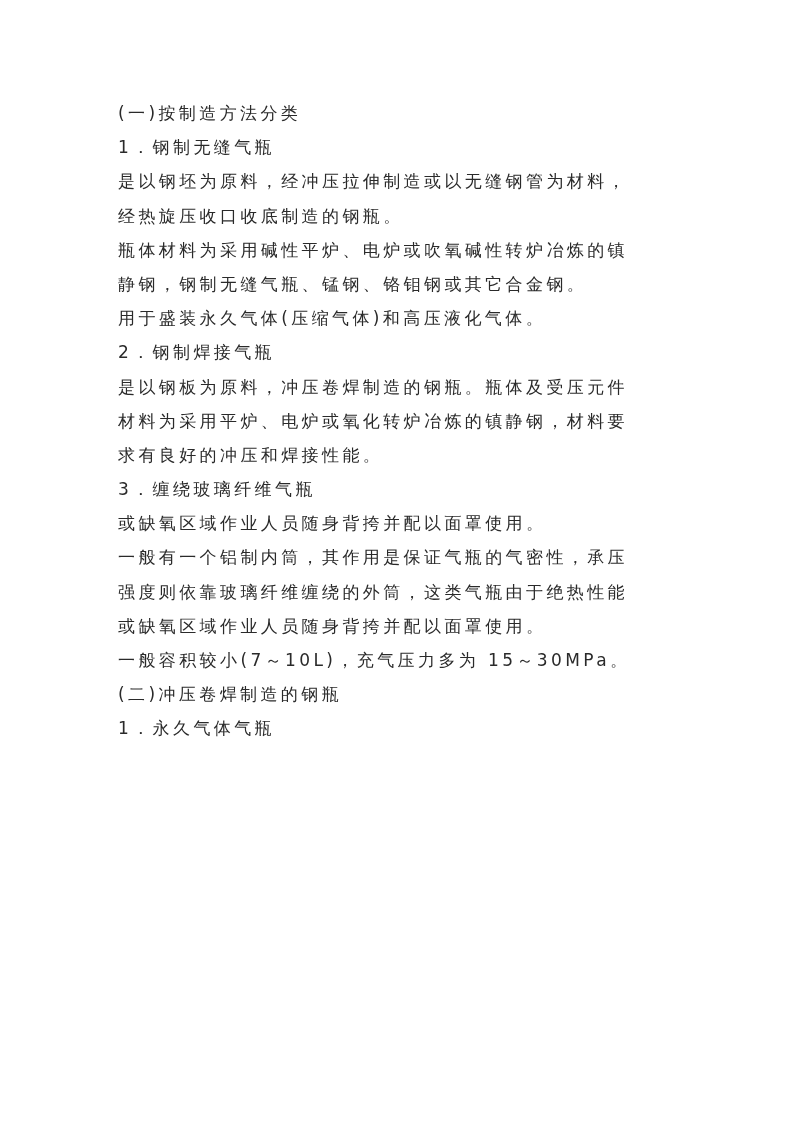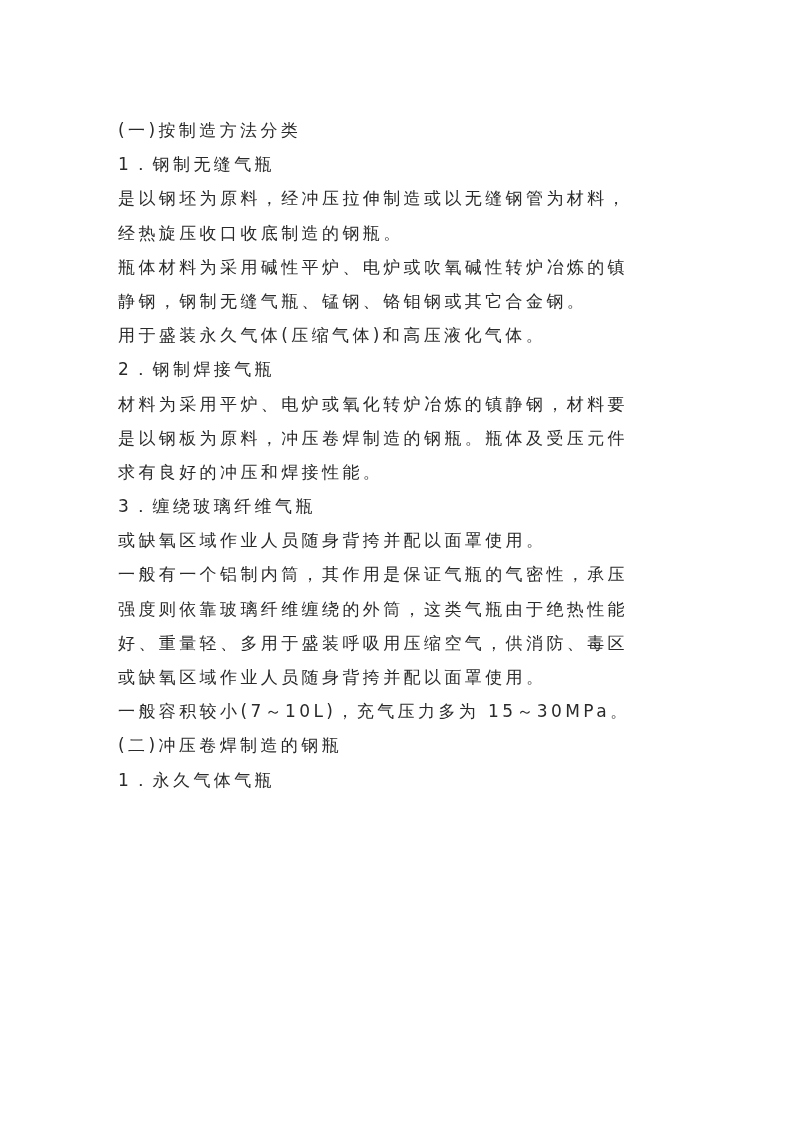--- a/index.html
+++ b/index.html
@@ -1,20 +1,20 @@
 <!DOCTYPE html>
 <html><head>
 <meta charset="utf-8">
 <style>
   html, body { margin: 0; padding: 0; background: #ffffff; }
   body { width: 793px; height: 1122px; position: relative; overflow: hidden; }
   .page {
     position: absolute;
     left: 118px;
-    top: 113px;
+    top: 96px;
     width: 560px;
     font-family: "DejaVu Sans", "Liberation Sans", sans-serif;
     color: #2a2a2a;
     font-size: 17px;
     line-height: 34.2px;
     letter-spacing: 3.4px;
   }
   .line { white-space: nowrap; display: block; height: 34.2px; }
   .heading { }
 </style>
@@ -23,25 +23,24 @@
 
 <div class="page">
   <span class="line heading">(一)按制造方法分类</span>
   <span class="line heading">1．钢制无缝气瓶</span>
   <span class="line">是以钢坯为原料，经冲压拉伸制造或以无缝钢管为材料，</span>
   <span class="line">经热旋压收口收底制造的钢瓶。</span>
   <span class="line">瓶体材料为采用碱性平炉、电炉或吹氧碱性转炉冶炼的镇</span>
   <span class="line">静钢，钢制无缝气瓶、锰钢、铬钼钢或其它合金钢。</span>
   <span class="line">用于盛装永久气体(压缩气体)和高压液化气体。</span>
   <span class="line heading">2．钢制焊接气瓶</span>
+  <span class="line">是以钢板为原料，冲压卷焊制造的钢瓶。瓶体及受压元件</span>
   <span class="line">材料为采用平炉、电炉或氧化转炉冶炼的镇静钢，材料要</span>
-  <span class="line">是以钢板为原料，冲压卷焊制造的钢瓶。瓶体及受压元件</span>
   <span class="line">求有良好的冲压和焊接性能。</span>
   <span class="line heading">3．缠绕玻璃纤维气瓶</span>
   <span class="line">或缺氧区域作业人员随身背挎并配以面罩使用。</span>
   <span class="line">一般有一个铝制内筒，其作用是保证气瓶的气密性，承压</span>
   <span class="line">强度则依靠玻璃纤维缠绕的外筒，这类气瓶由于绝热性能</span>
-  <span class="line">好、重量轻、多用于盛装呼吸用压缩空气，供消防、毒区</span>
   <span class="line">或缺氧区域作业人员随身背挎并配以面罩使用。</span>
   <span class="line">一般容积较小(7～10L)，充气压力多为 15～30MPa。</span>
   <span class="line heading">(二)冲压卷焊制造的钢瓶</span>
   <span class="line heading">1．永久气体气瓶</span>
 </div>
 
 </body></html>

